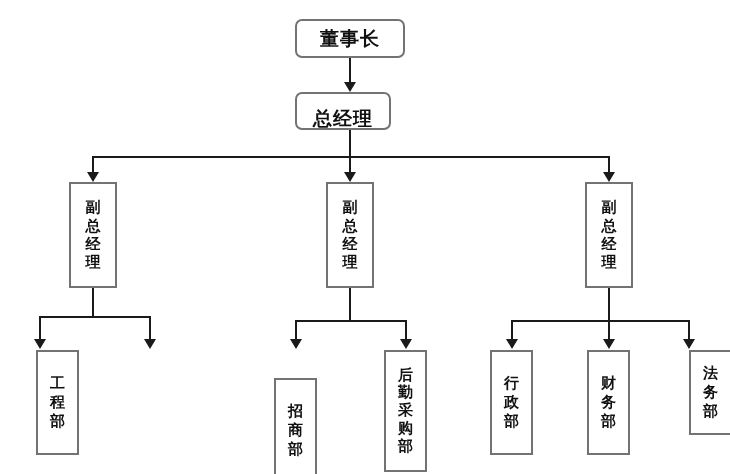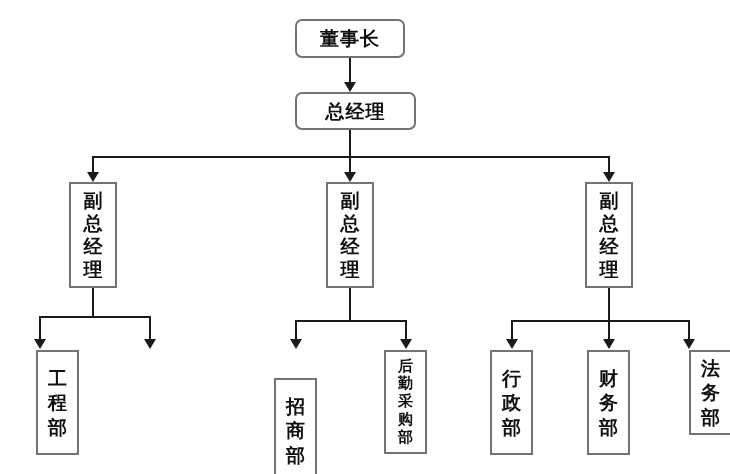--- a/index.html
+++ b/index.html
@@ -35,21 +35,21 @@
   }
   .node.rounded .label {
     font-size: 19px;
     letter-spacing: 1px;
     font-weight: 600;
     line-height: 1;
     white-space: nowrap;
   }
   
   .node.vertical .label {
-    font-size: 19px;
+    font-size: 15px;
     font-weight: 600;
     line-height: 1.28;
     width: 1em;
     word-break: break-all;
     white-space: normal;
     text-align: center;
   }
   .node.vertical.v4 .label { line-height: 1.22; }
   .node.vertical.v5 .label { font-size: 15px; line-height: 1.18; }
 
@@ -78,21 +78,21 @@
 
 <div id="org-chart">
 
   <div class="node rounded" style="left:295px; top:19px; width:110px; height:39px;">
     <span class="label">董事长</span>
   </div>
 
   <div class="vline" style="left:349px; top:58px; height:27px;"></div>
   <div class="arrow" style="left:344px; top:82px;"></div>
 
-  <div class="node rounded" style="left:295px; top:92px; width:121px; height:38px;">
+  <div class="node rounded" style="left:295px; top:92px; width:96px; height:38px;align-items:flex-end;">
     <span class="label">总经理</span>
   </div>
 
   <div class="vline" style="left:349px; top:130px; height:28px;"></div>
   <div class="hline" style="left:92px; top:156px; width:518px;"></div>
 
   <div class="vline" style="left:92px; top:156px; height:18px;"></div>
   <div class="arrow" style="left:87px; top:172px;"></div>
 
   <div class="vline" style="left:349px; top:156px; height:18px;"></div>
@@ -145,21 +145,21 @@
 
   <div class="node vertical" style="left:36px; top:350px; width:43px; height:105px;">
     <span class="label">工程部</span>
   </div>
 
 
   <div class="node vertical" style="left:274px; top:350px; width:43px; height:105px;margin-top:28px;">
     <span class="label">招商部</span>
   </div>
 
-  <div class="node vertical v5" style="left:384px; top:350px; width:43px; height:104px;align-items:center;">
+  <div class="node vertical v5" style="left:384px; top:350px; width:43px; height:122px;align-items:center;">
     <span class="label">后勤采购部</span>
   </div>
 
   <div class="node vertical" style="left:490px; top:350px; width:43px; height:105px;">
     <span class="label">行政部</span>
   </div>
 
   <div class="node vertical" style="left:587px; top:350px; width:43px; height:105px;justify-content:center;">
     <span class="label">财务部</span>
   </div>

